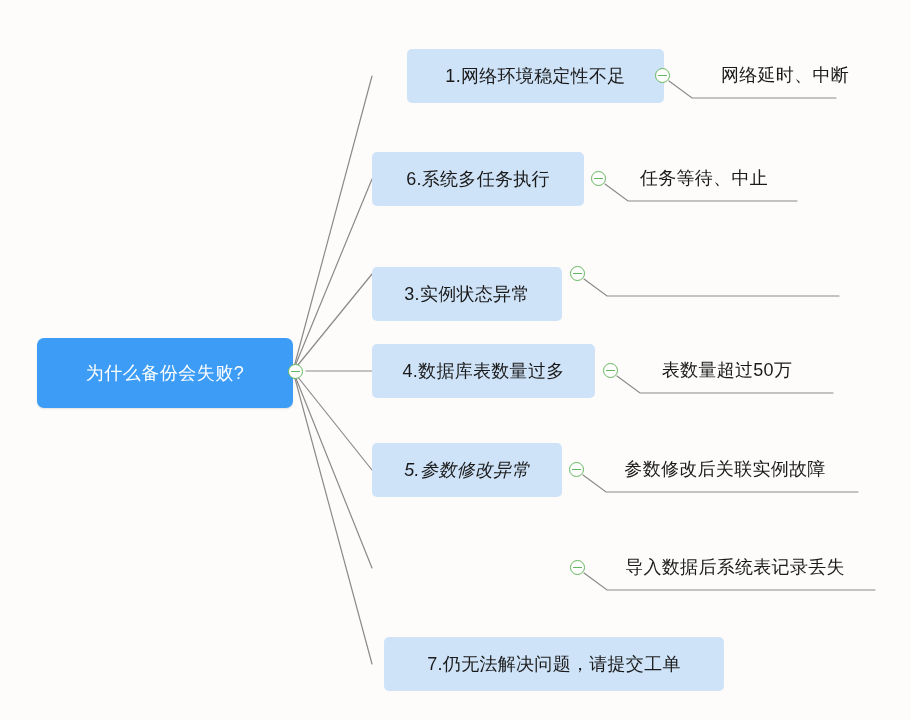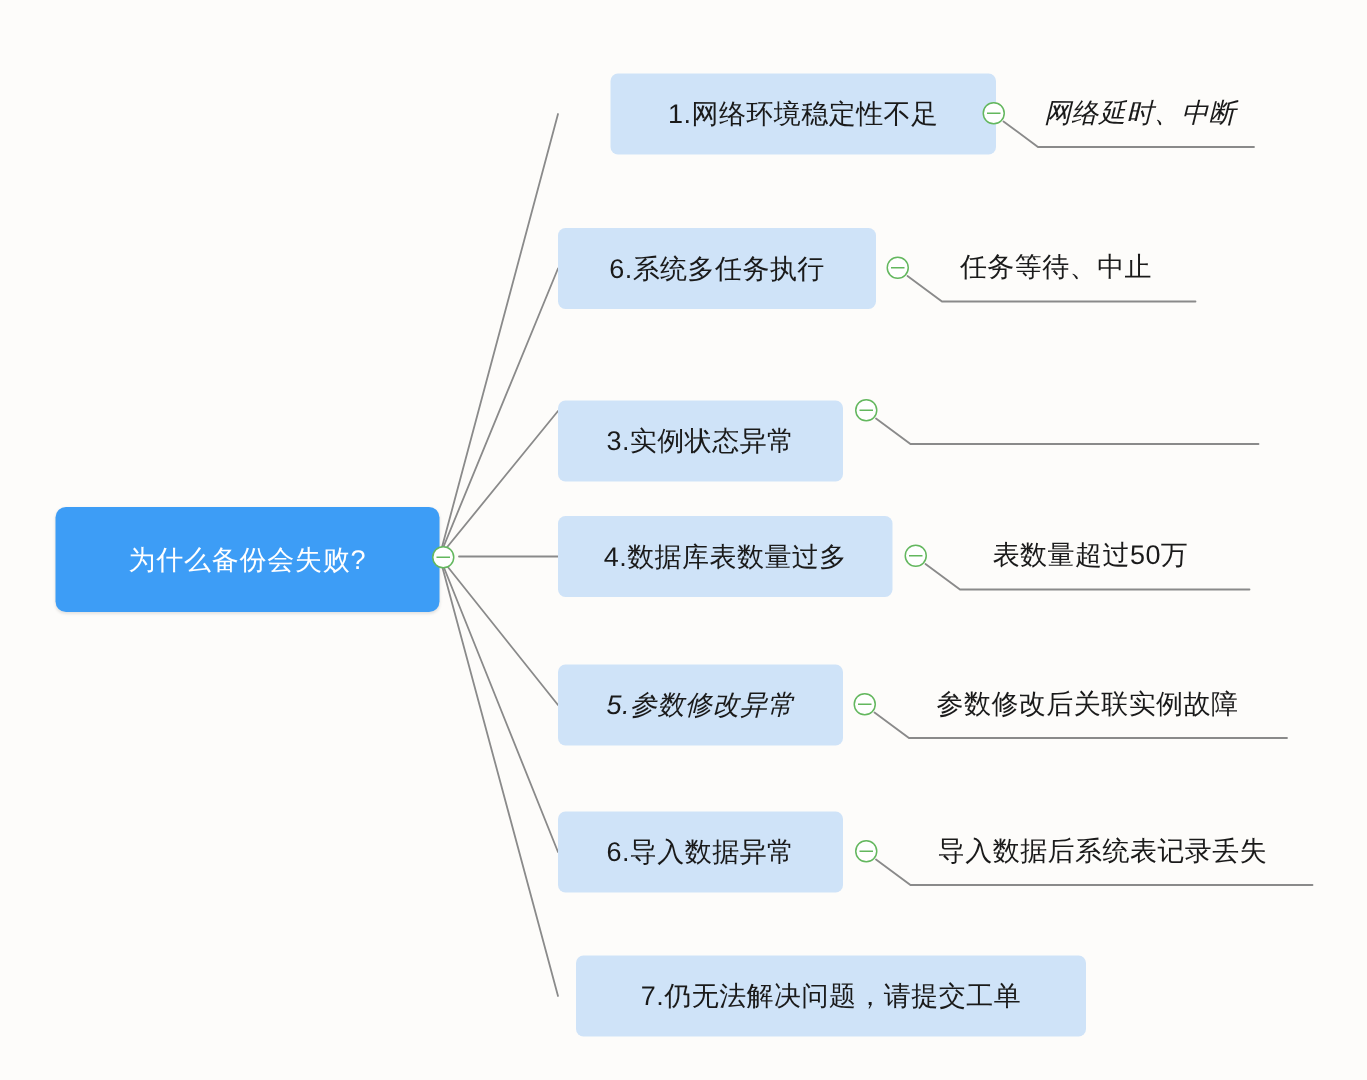--- a/index.html
+++ b/index.html
@@ -105,21 +105,21 @@
 
   <div class="node root-node" style="left:37px; top:338px; width:256px; height:70px;">
     <span>为什么备份会失败?</span>
   </div>
   <div class="toggle-icon" style="left:288px; top:364px;"></div>
 
   <div class="node branch-node" style="left:372px; top:49px; width:257px; height:54px;margin-left:35px;">
     <span>1.网络环境稳定性不足</span>
   </div>
   <div class="toggle-icon" style="left:655px; top:68px;"></div>
-  <div class="node leaf-node" style="left:692px; top:58px; width:136px; height:34px;font-style:italic;">
+  <div class="node leaf-node" style="left:717px; top:58px; width:136px; height:34px;">
     <span>网络延时、中断</span>
   </div>
 
   <div class="node branch-node" style="left:372px; top:152px; width:212px; height:54px;">
     <span>6.系统多任务执行</span>
   </div>
   <div class="toggle-icon" style="left:591px; top:171px;"></div>
   <div class="node leaf-node" style="left:636px; top:161px; width:136px; height:34px;">
     <span>任务等待、中止</span>
   </div>
@@ -138,23 +138,20 @@
   </div>
 
   <div class="node branch-node" style="left:372px; top:443px; width:190px; height:54px;font-style:italic;">
     <span>5.参数修改异常</span>
   </div>
   <div class="toggle-icon" style="left:569px; top:462px;"></div>
   <div class="node leaf-node" style="left:614px; top:452px; width:222px; height:34px;">
     <span>参数修改后关联实例故障</span>
   </div>
 
-  <div class="node branch-node" style="left:372px; top:541px; width:190px; height:54px;">
-    <span>6.导入数据异常</span>
-  </div>
   <div class="toggle-icon" style="left:570px; top:560px;"></div>
   <div class="node leaf-node" style="left:615px; top:550px; width:240px; height:34px;">
     <span>导入数据后系统表记录丢失</span>
   </div>
 
   <div class="node branch-node" style="left:372px; top:637px; width:340px; height:54px;margin-left:12px;">
     <span>7.仍无法解决问题，请提交工单</span>
   </div>
 
 </div>

